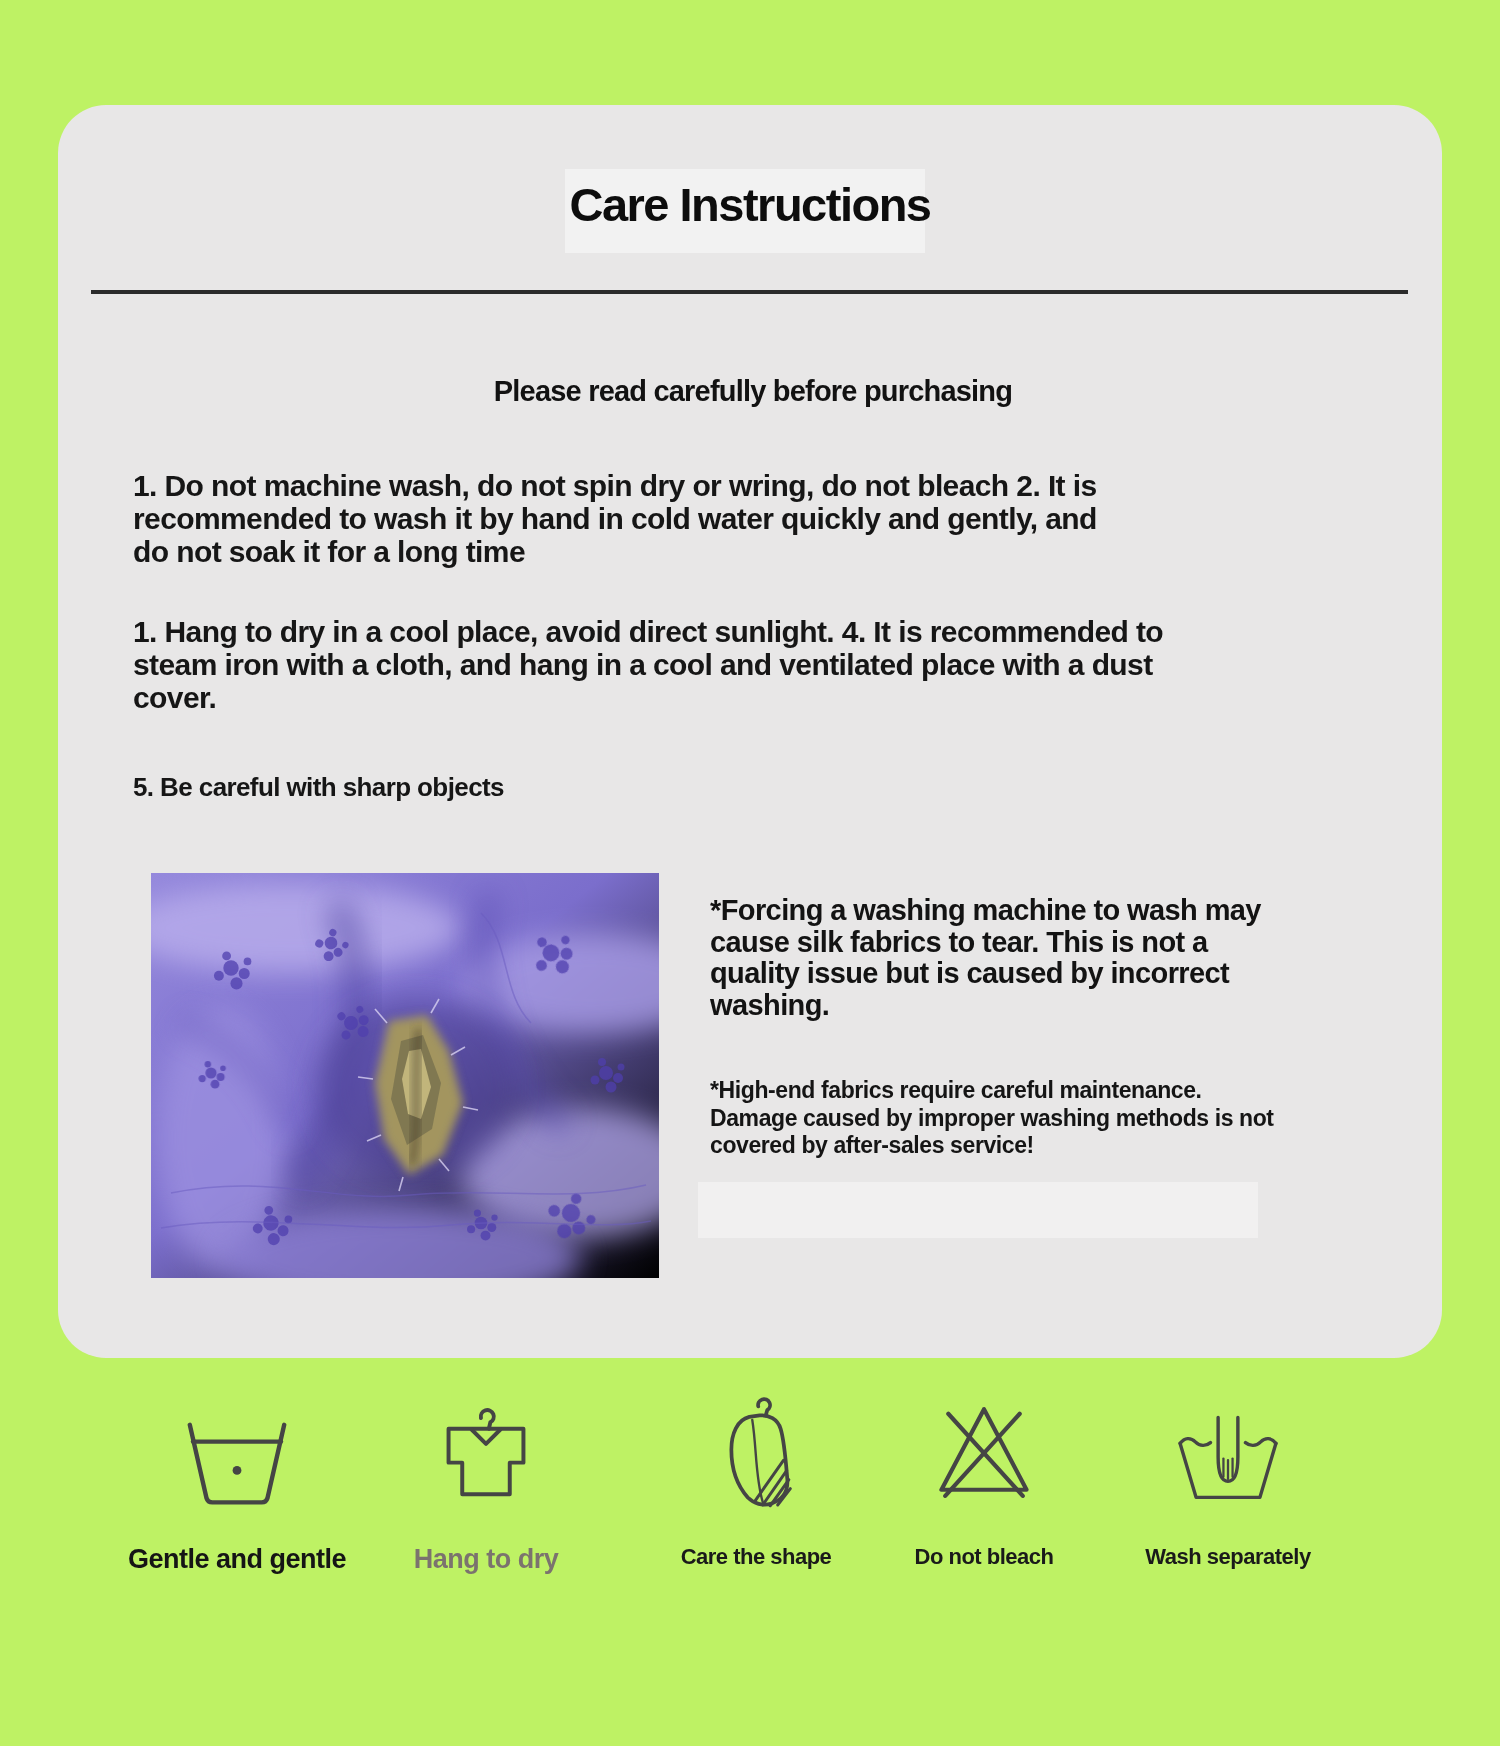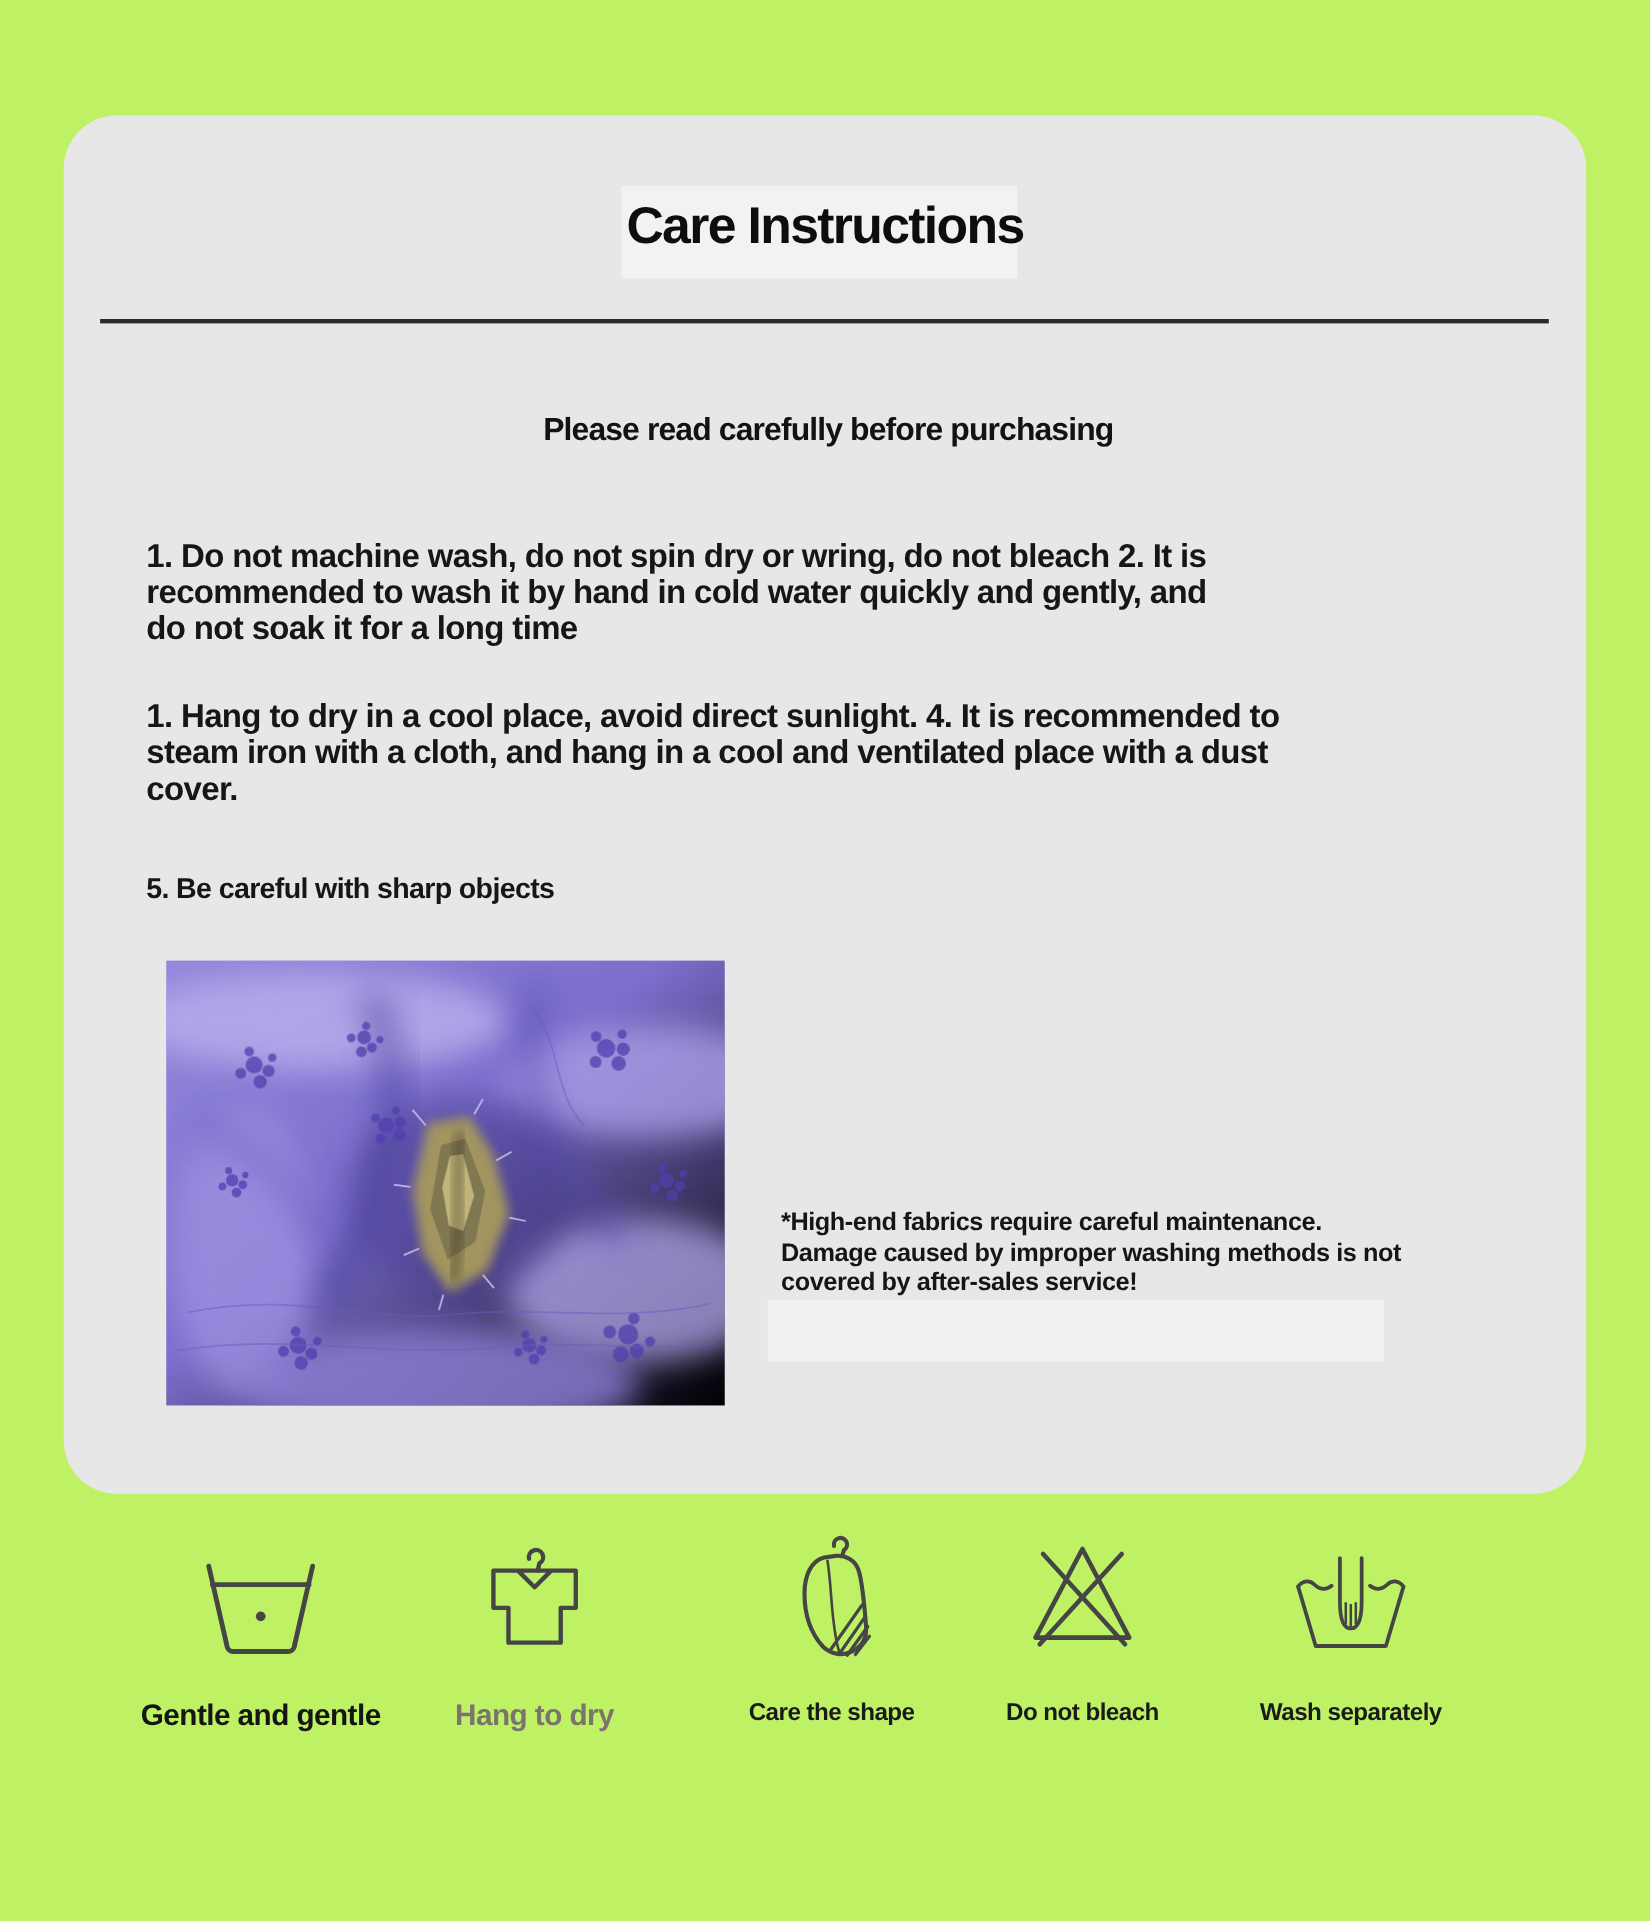--- a/index.html
+++ b/index.html
@@ -19,21 +19,21 @@
     position:absolute;left:0;top:72px;width:100%;text-align:center;
     font-size:47px;font-weight:700;letter-spacing:-1.5px;color:#0d0d0d;
   }
   .divider{
     position:absolute;left:33px;top:185px;width:1317px;height:4px;background:#2b2b2b;
   }
   .subtitle{
     position:absolute;left:80px;top:247px;width:1230px;text-align:center;
     font-size:29px;font-weight:700;letter-spacing:-0.8px;color:#121212;margin-top:23px;
   }
-  .pre{white-space:pre-line;margin-top:20px;}
+  .pre{white-space:pre-line;}
   .para{
     position:absolute;left:75px;width:1230px;
     font-weight:700;color:#161616;letter-spacing:-0.6px;
   }
   .para1{top:364px;font-size:30px;line-height:33px;}
   .para2{top:510px;font-size:30px;line-height:33px;}
   .para3{top:667px;font-size:26px;line-height:30px;}
   .fabric-photo{
     position:absolute;left:93px;top:768px;width:508px;height:405px;overflow:hidden;
   }
@@ -141,20 +141,24 @@
             <path d="M222,206 l-15,-2"></path>
         </g>
         <g stroke="#6a5cc0" stroke-width="1.5" opacity="0.5" fill="none">
           <path d="M20,320 C120,300 180,330 260,322 C340,314 420,330 495,312"></path>
           <path d="M10,355 C110,338 200,362 300,352 C380,344 450,358 500,348"></path>
           <path d="M330,40 C360,70 350,120 380,150"></path>
         </g>
       </svg>
     </div>
 
+    <div class="warn-main pre">*Forcing a washing machine to wash may
+cause silk fabrics to tear. This is not a
+quality issue but is caused by incorrect
+washing.</div>
     <div class="warn-note pre">*High-end fabrics require careful maintenance.
 Damage caused by improper washing methods is not
 covered by after-sales service!</div>
     <div class="band"></div>
   </div>
 
   <div class="icons-row">
 
     <div class="icon-col col1">
       <div class="icon-box">

